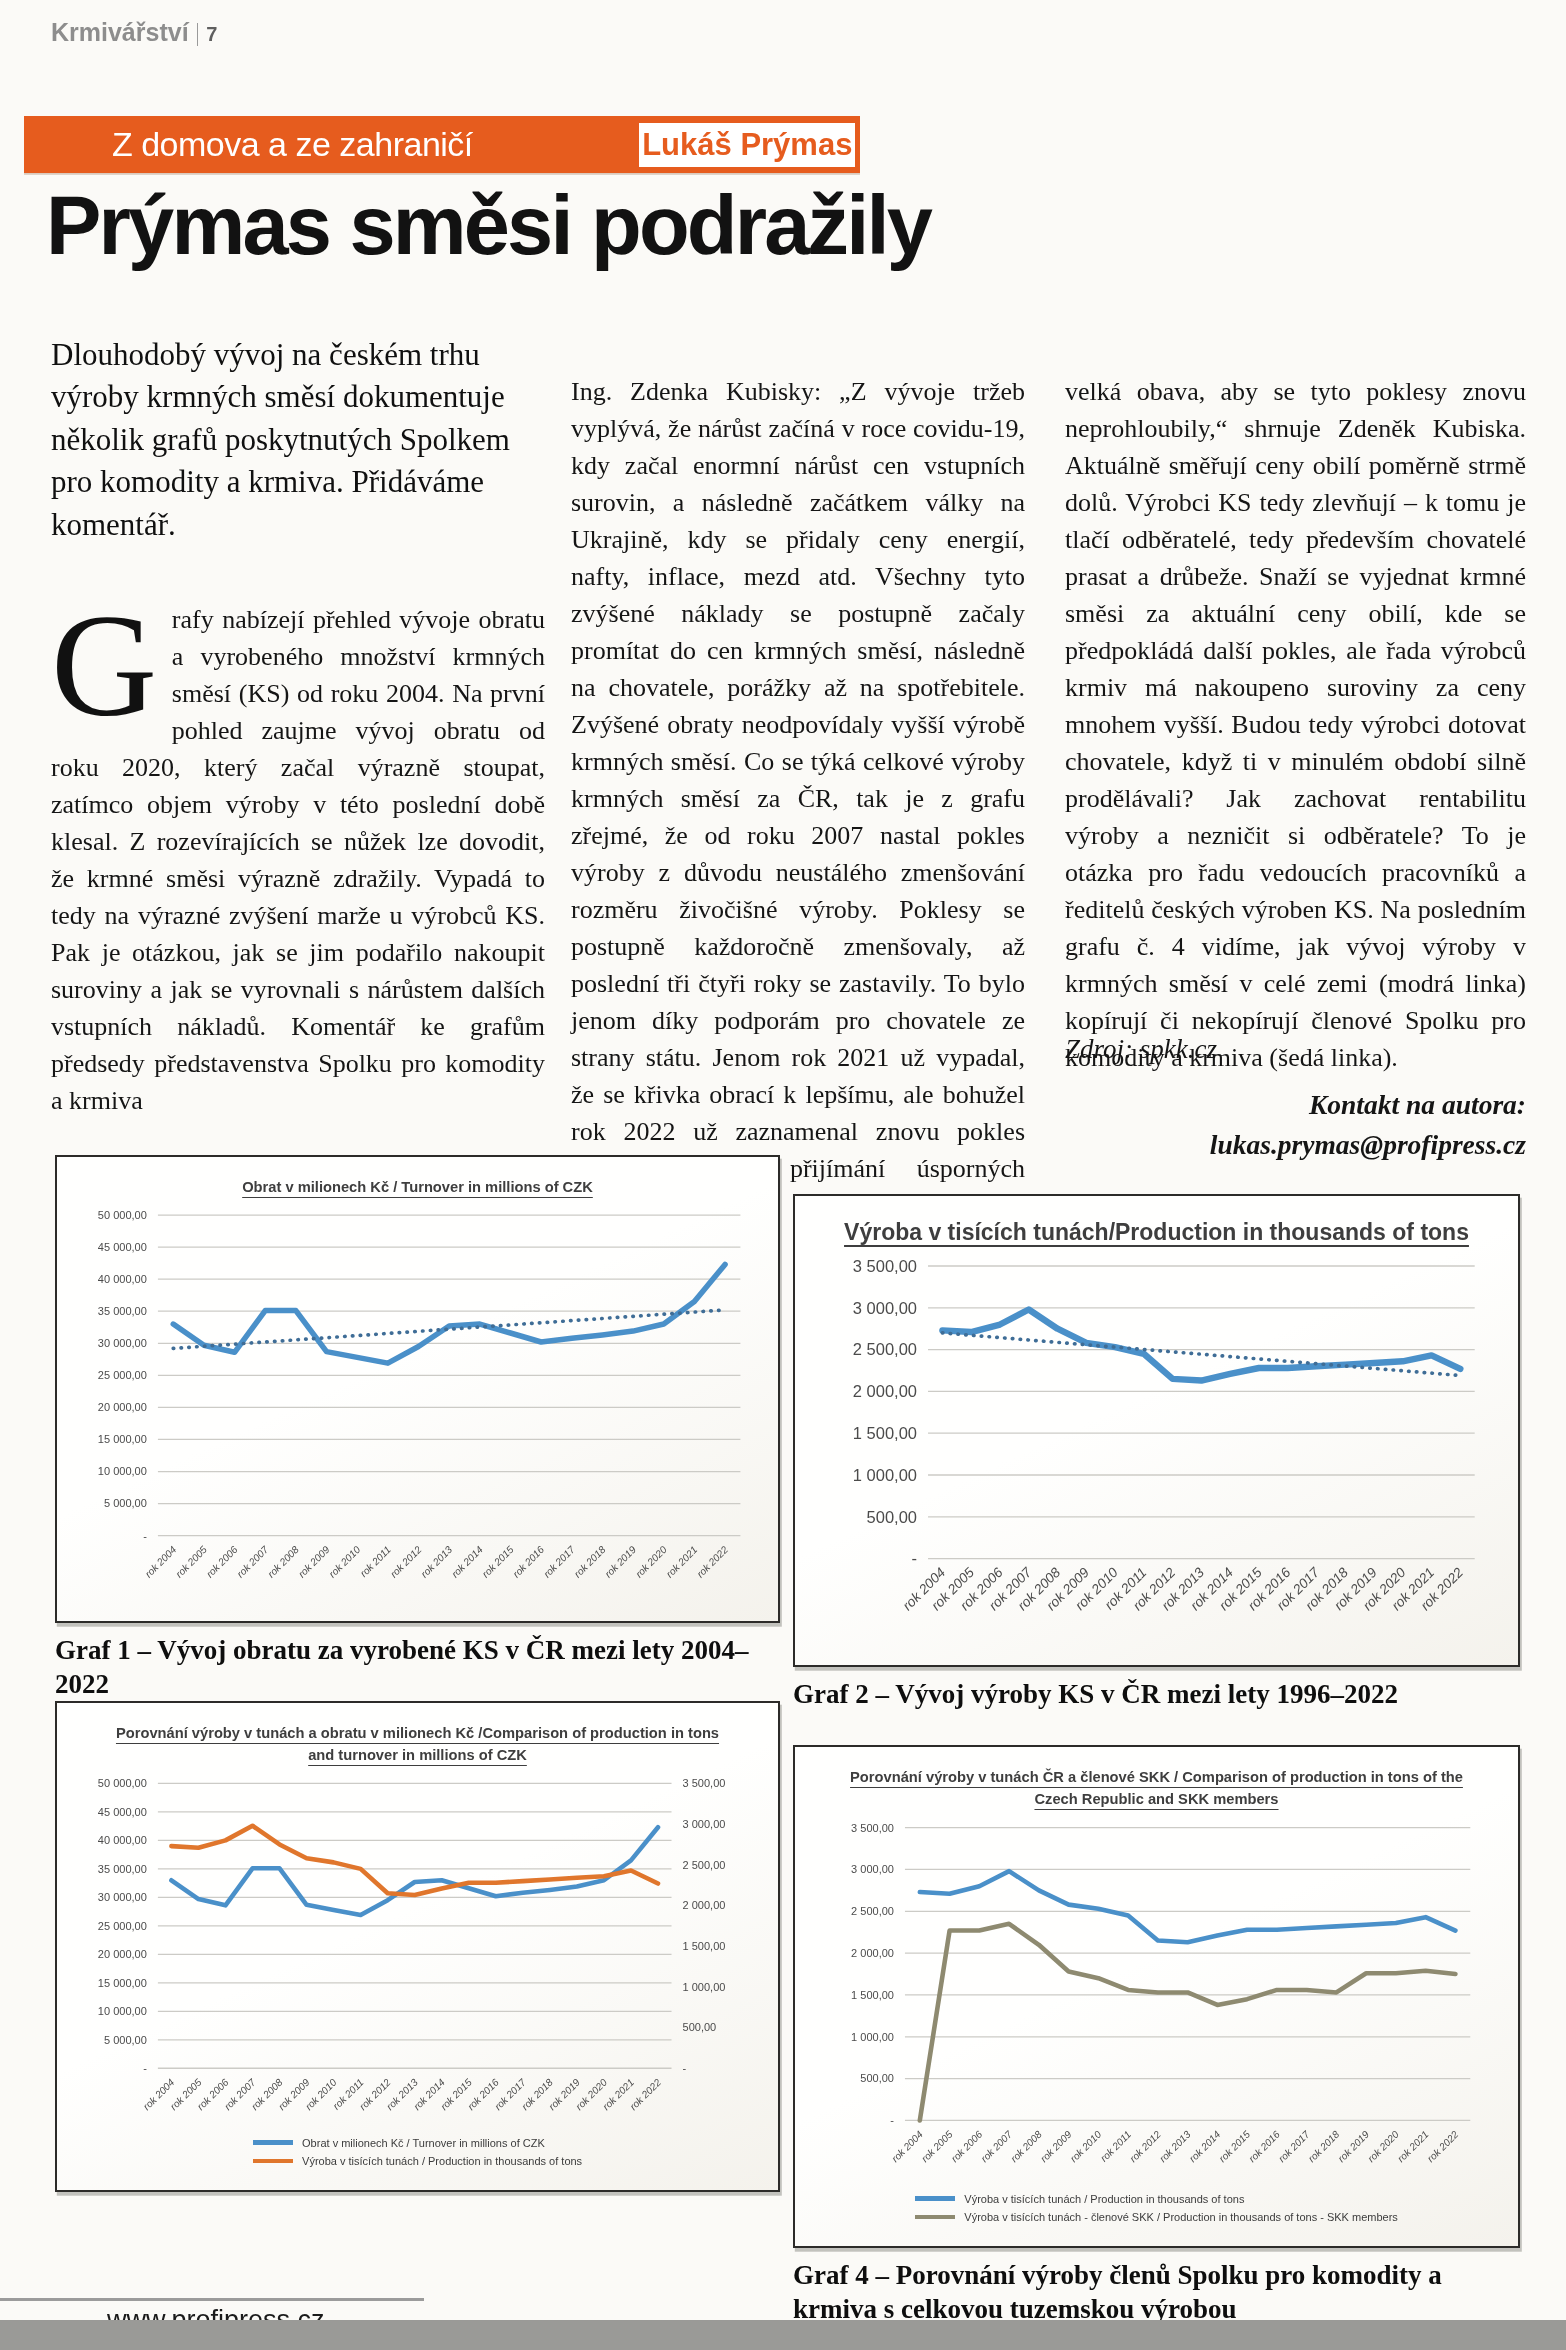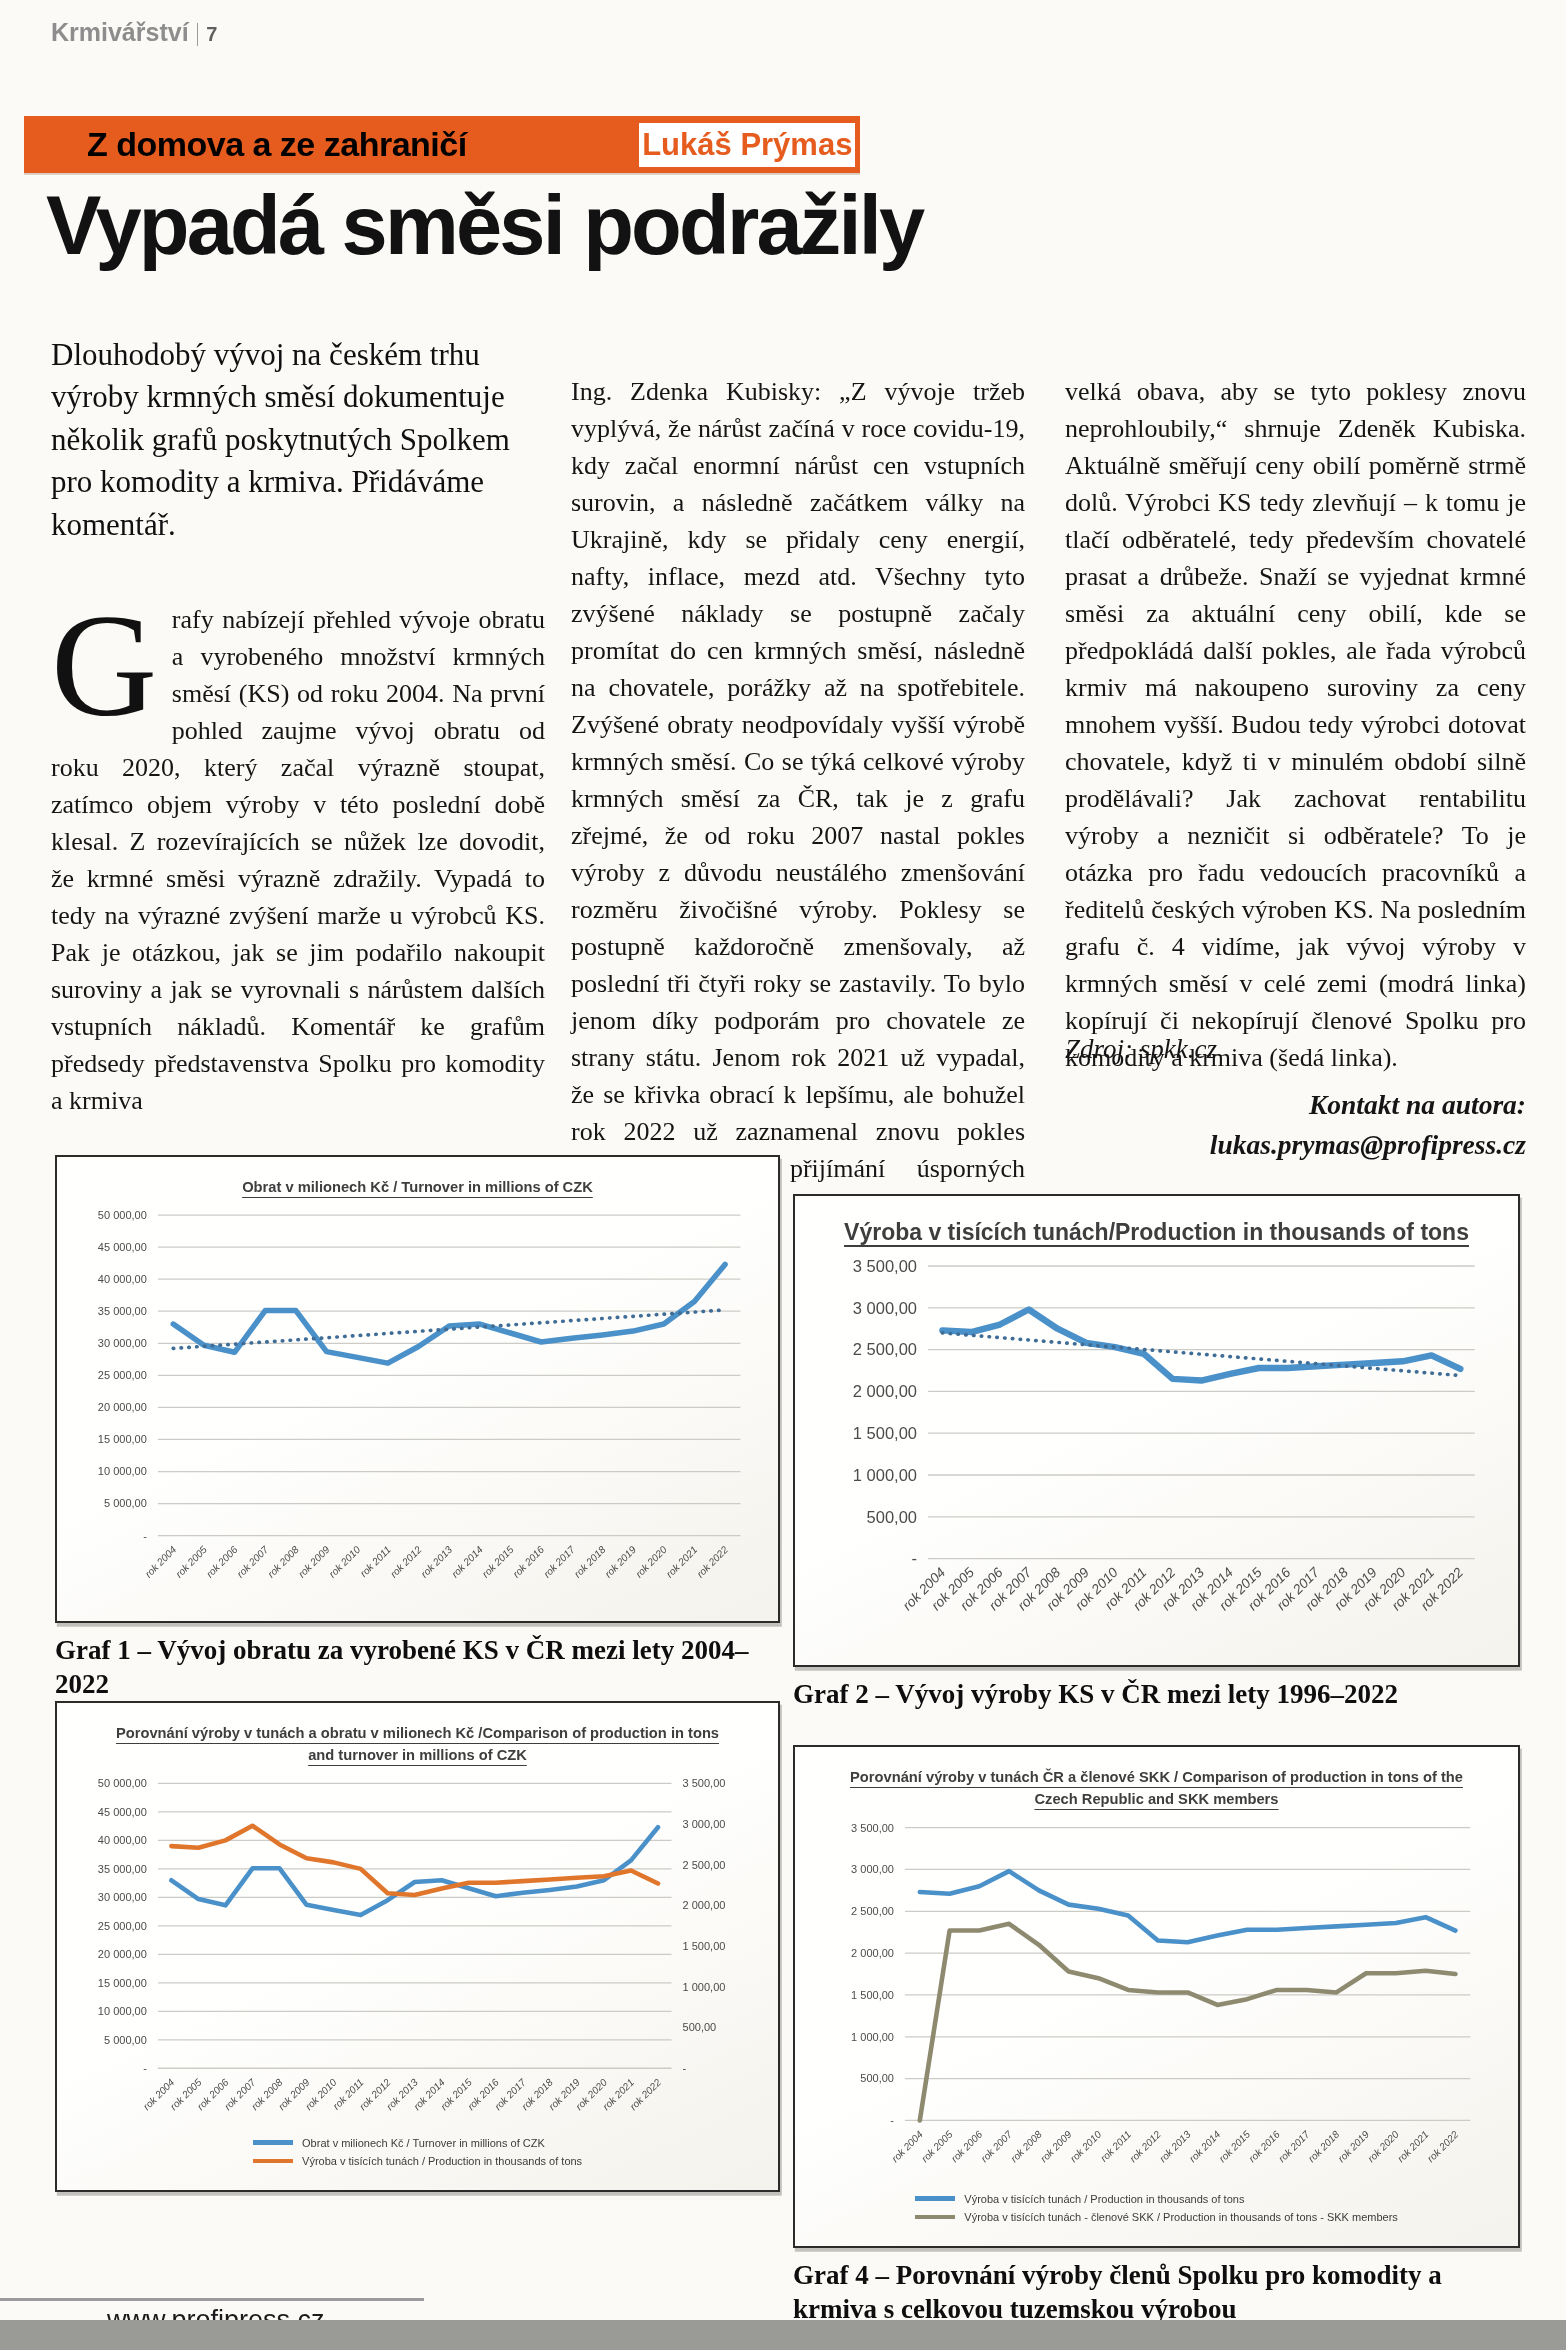--- a/index.html
+++ b/index.html
@@ -5,22 +5,22 @@
   html,body{margin:0;padding:0;background:#9a9a97;}
   #page{position:relative;width:1567px;height:2320px;margin:0 auto;background:#fbfaf7;
         font-family:"Liberation Serif",serif;color:#151515;overflow:hidden;}
   
   .masthead{position:absolute;left:51px;top:18.4px;font-family:"Liberation Sans",sans-serif;
             font-weight:bold;font-size:25px;color:#8d8d8d;display:flex;align-items:baseline;}
   .masthead .pg{color:#5f5f5f;border-left:1.8px solid #9a9a9a;padding-left:8.3px;margin-left:8.3px;font-size:20px;}
   
   .banner{position:absolute;left:24px;top:116px;width:836px;height:57px;background:#e65c1e;
           display:flex;align-items:center;box-shadow:0 1.8px 0 rgba(120,60,20,.25);}
-  .banner-label{font-family:"Liberation Sans",sans-serif;font-weight:bold;font-size:34px;color:#000000;
-                padding-left:63px;flex:1;letter-spacing:-0.5px;}
+  .banner-label{font-family:"Liberation Sans",sans-serif;font-weight:normal;font-size:34px;color:#ffffff;
+                padding-left:88px;flex:1;letter-spacing:-0.5px;}
   .author-box{background:#ffffff;margin:4.6px 4.6px 4.6px 0;height:44px;display:flex;align-items:center;
               padding:0 3px;font-family:"Liberation Sans",sans-serif;font-weight:bold;font-size:31px;color:#e65c1e;}
   
   .headline{position:absolute;left:46px;top:178px;font-family:"Liberation Sans",sans-serif;font-weight:bold;
             font-size:83px;letter-spacing:-2.8px;color:#121212;white-space:nowrap;}
   .lead{position:absolute;left:51px;top:334px;width:500px;font-size:31px;line-height:1.37;color:#101010;}
   
   .col{position:absolute;font-size:26px;line-height:37px;text-align:justify;}
   #col1{left:51px;top:601px;width:494px;}
   #col2{left:571px;top:373px;width:454px;}
@@ -55,21 +55,21 @@
   <div class="masthead">
     <span>Krmivářství</span>
     <span class="pg">7</span>
   </div>
 
   <div class="banner">
     <span class="banner-label">Z domova a ze zahraničí</span>
     <span class="author-box">Lukáš Prýmas</span>
   </div>
 
-  <h1 class="headline" style="margin:0;">Vypadá směsi podražily</h1>
+  <h1 class="headline" style="margin:0;">Prýmas směsi podražily</h1>
 
   <p class="lead" style="margin:0;">Dlouhodobý vývoj na českém trhu výroby krmných směsí dokumentuje několik grafů poskytnutých Spolkem pro komodity a krmiva. Přidáváme komentář.</p>
 
   <div class="col" id="col1">
     <span class="dropcap">G</span><span>rafy nabízejí přehled vývoje obratu a vyrobeného množství krmných směsí (KS) od roku 2004. Na první pohled zaujme vývoj obratu od roku 2020, který začal výrazně stoupat, zatímco objem výroby v této poslední době klesal. Z rozevírajících se nůžek lze dovodit, že krmné směsi výrazně zdražily. Vypadá to tedy na výrazné zvýšení marže u výrobců KS. Pak je otázkou, jak se jim podařilo nakoupit suroviny a jak se vyrovnali s nárůstem dalších vstupních nákladů. Komentář ke grafům předsedy představenstva Spolku pro komodity a krmiva</span>
   </div>
 
   <div class="col" id="col2">
     <span>Ing. Zdenka Kubisky: „Z vývoje tržeb vyplývá, že nárůst začíná v roce covidu-19, kdy začal enormní nárůst cen vstupních surovin, a následně začátkem války na Ukrajině, kdy se přidaly ceny energií, nafty, inflace, mezd atd. Všechny tyto zvýšené náklady se postupně začaly promítat do cen krmných směsí, následně na chovatele, porážky až na spotřebitele. Zvýšené obraty neodpovídaly vyšší výrobě krmných směsí. Co se týká celkové výroby krmných směsí za ČR, tak je z grafu zřejmé, že od roku 2007 nastal pokles výroby z důvodu neustálého zmenšování rozměru živočišné výroby. Poklesy se postupně každoročně zmenšovaly, až poslední tři čtyři roky se zastavily. To bylo jenom díky podporám pro chovatele ze strany státu. Jenom rok 2021 už vypadal, že se křivka obrací k lepšímu, ale bohužel rok 2022 už zaznamenal znovu pokles výroby. Vlivem přijímání úsporných opatření je</span>
   </div>

